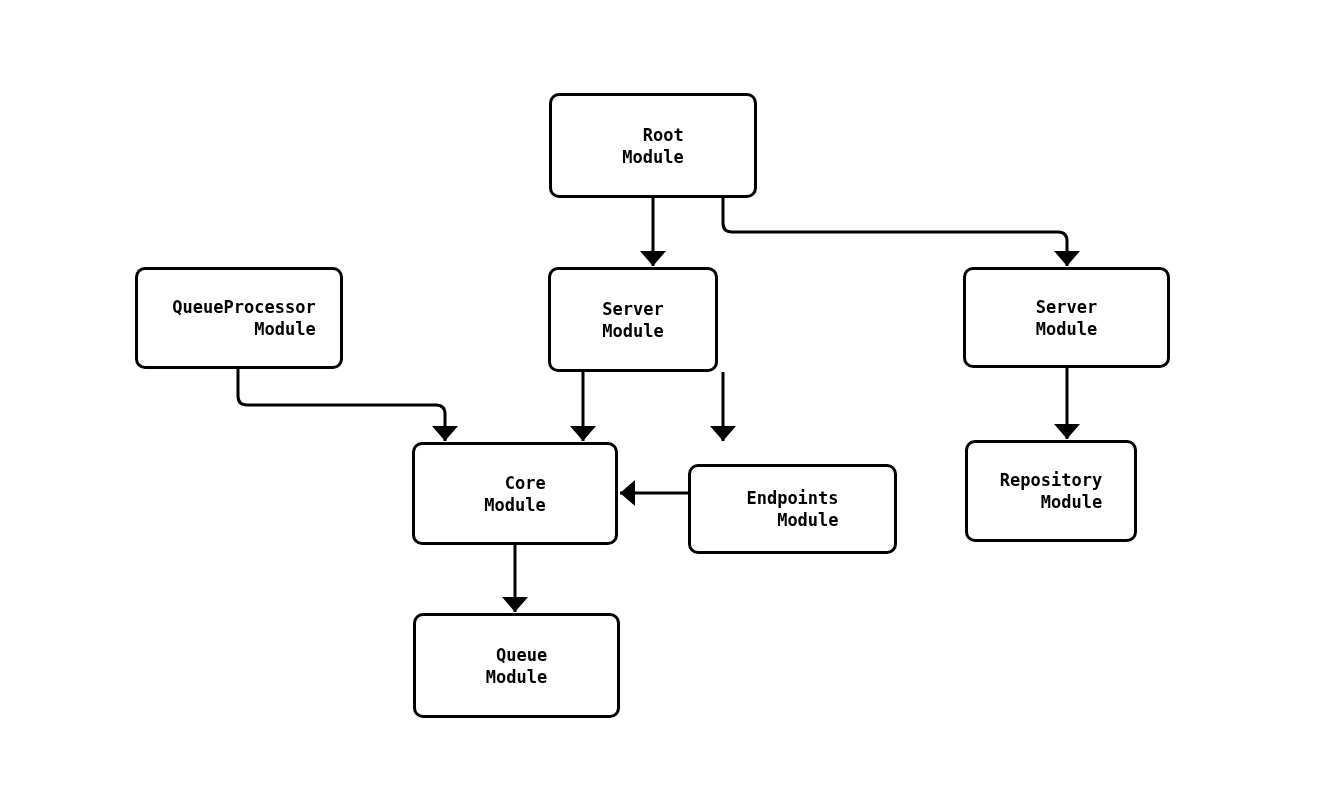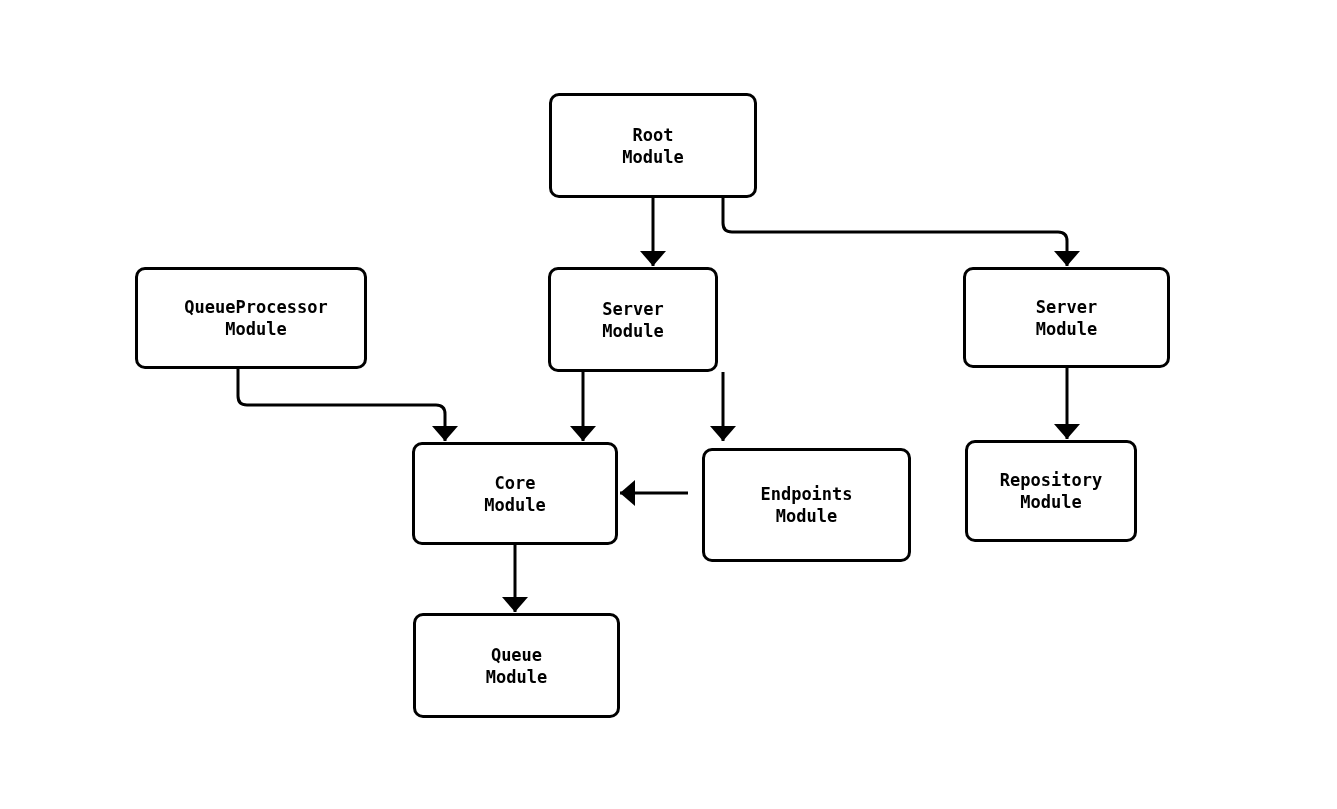--- a/index.html
+++ b/index.html
@@ -29,21 +29,21 @@
     box-sizing: border-box;
     background: #ffffff;
     border: 3px solid #000000;
     border-radius: 10px;
     display: flex;
     align-items: center;
     justify-content: center;
   }
   .node-label {
     white-space: pre-line;
-    text-align: center;
+    text-align: right;
     font-weight: bold;
     font-size: 17px;
     line-height: 22px;
     color: #000000;
   }
 </style>
 </head>
 <body>
 
 <div id="canvas">
@@ -59,37 +59,37 @@
       <path d="M583,372 L583,441" fill="none" stroke="#000000" stroke-width="3" marker-end="url(#arrowhead)"></path>
       <path d="M723,372 L723,441" fill="none" stroke="#000000" stroke-width="3" marker-end="url(#arrowhead)"></path>
       <path d="M688,493 L620,493" fill="none" stroke="#000000" stroke-width="3" marker-end="url(#arrowhead)"></path>
       <path d="M515,545 L515,612" fill="none" stroke="#000000" stroke-width="3" marker-end="url(#arrowhead)"></path>
       <path d="M1067,368 L1067,439" fill="none" stroke="#000000" stroke-width="3" marker-end="url(#arrowhead)"></path>
     </svg>
     <div class="node" style="left: 549px; top: 93px; width: 208px; height: 105px;">
       <div class="node-label">Root
 Module</div>
     </div>
-    <div class="node" style="left: 135px; top: 267px; width: 232px; height: 102px; padding-left: 10px;">
+    <div class="node" style="left: 135px; top: 267px; width: 208px; height: 102px; padding-left: 10px;">
       <div class="node-label">QueueProcessor
 Module</div>
     </div>
     <div class="node" style="left: 548px; top: 267px; width: 170px; height: 105px;">
       <div class="node-label">Server
 Module</div>
     </div>
     <div class="node" style="left: 963px; top: 267px; width: 207px; height: 101px;">
       <div class="node-label">Server
 Module</div>
     </div>
     <div class="node" style="left: 412px; top: 442px; width: 206px; height: 103px;">
       <div class="node-label">Core
 Module</div>
     </div>
-    <div class="node" style="left: 688px; top: 448px; width: 209px; height: 114px; margin-left: 14px;">
+    <div class="node" style="left: 688px; top: 464px; width: 209px; height: 90px;">
       <div class="node-label">Endpoints
 Module</div>
     </div>
     <div class="node" style="left: 965px; top: 440px; width: 172px; height: 102px;">
       <div class="node-label">Repository
 Module</div>
     </div>
     <div class="node" style="left: 413px; top: 613px; width: 207px; height: 105px;">
       <div class="node-label">Queue
 Module</div>

